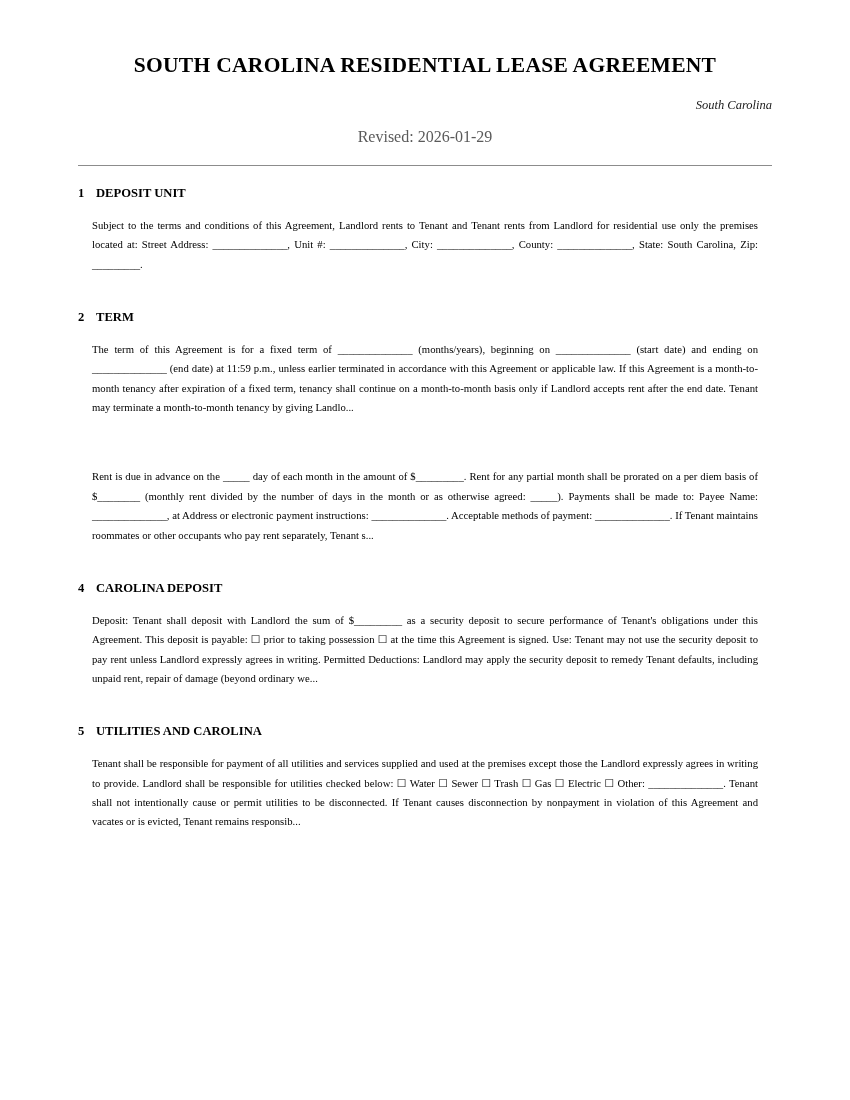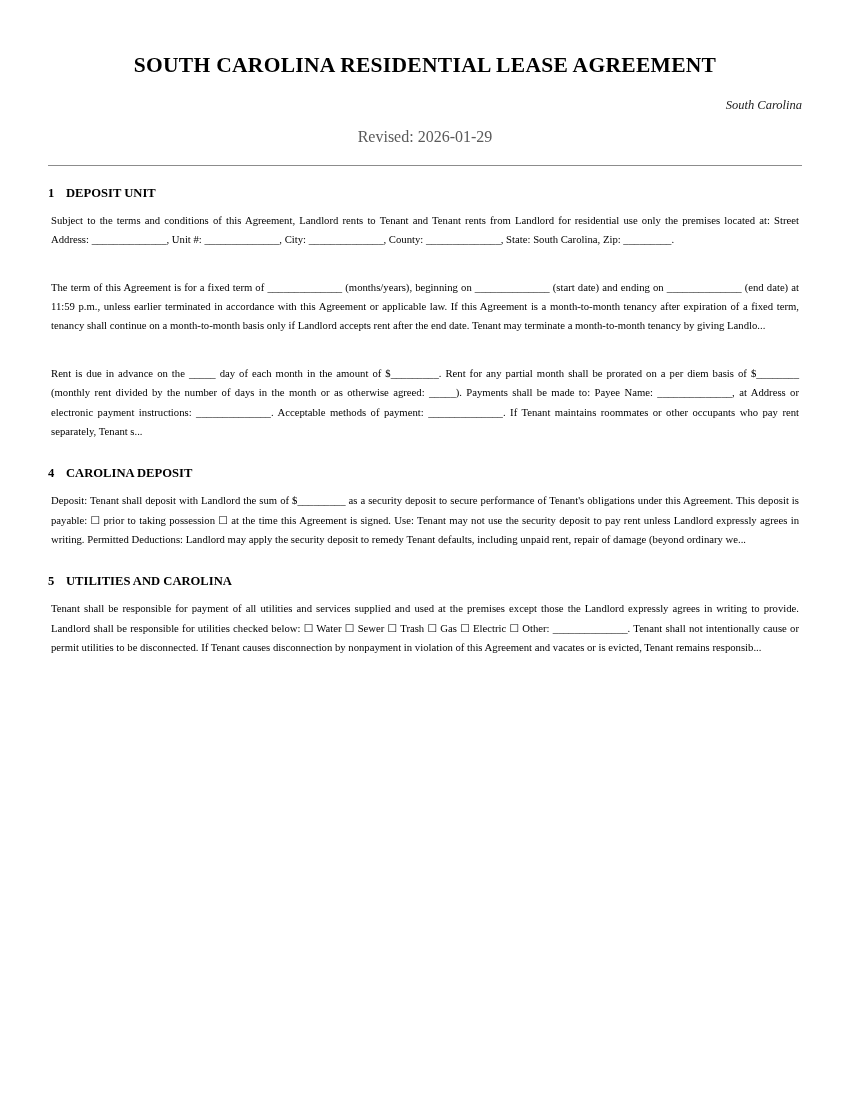--- a/index.html
+++ b/index.html
@@ -13,21 +13,21 @@
     height: 1100px;
     font-family: "Liberation Serif", "DejaVu Serif", serif;
     color: #000000;
     -webkit-font-smoothing: antialiased;
   }
   .page {
     position: relative;
     width: 850px;
     height: 980px;
     box-sizing: border-box;
-    padding: 0 48px;
+    padding: 0 78px;
     background: #ffffff;
   }
   .doc-title {
     margin: 0;
     padding-top: 52px;
     text-align: center;
     font-family: "Liberation Serif", "DejaVu Serif", serif;
     font-size: 21.5px;
     font-weight: bold;
     letter-spacing: 0.3px;
@@ -71,21 +71,21 @@
     font-size: 12.6px;
     font-weight: bold;
     line-height: 1.25;
     color: #000000;
   }
   .section-heading .sec-num {
     display: inline-block;
     min-width: 18px;
   }
   .section-body {
-    margin: 3px;
+    margin: 14px;
     font-size: 10.7px;
     line-height: 19.4px;
     text-align: justify;
     text-justify: inter-word;
     color: #000000;
     hyphens: none;
   }
 </style>
 </head>
 <body>
@@ -101,20 +101,23 @@
   <hr class="header-rule">
 
   <div class="section">
     <h2 class="section-heading">
       <span class="sec-num">1</span><span>DEPOSIT UNIT</span>
     </h2>
     <p class="section-body">Subject to the terms and conditions of this Agreement, Landlord rents to Tenant and Tenant rents from Landlord for residential use only the premises located at: Street Address: ______________, Unit #: ______________, City: ______________, County: ______________, State: South Carolina, Zip: _________.</p>
   </div>
 
   <div class="section">
+    <h2 class="section-heading">
+      <span class="sec-num">2</span><span>TERM</span>
+    </h2>
     <p class="section-body">The term of this Agreement is for a fixed term of ______________ (months/years), beginning on ______________ (start date) and ending on ______________ (end date) at 11:59 p.m., unless earlier terminated in accordance with this Agreement or applicable law. If this Agreement is a month-to-month tenancy after expiration of a fixed term, tenancy shall continue on a month-to-month basis only if Landlord accepts rent after the end date. Tenant may terminate a month-to-month tenancy by giving Landlo...</p>
   </div>
 
   <div class="section">
     <p class="section-body">Rent is due in advance on the _____ day of each month in the amount of $_________. Rent for any partial month shall be prorated on a per diem basis of $________ (monthly rent divided by the number of days in the month or as otherwise agreed: _____). Payments shall be made to: Payee Name: ______________, at Address or electronic payment instructions: ______________. Acceptable methods of payment: ______________. If Tenant maintains roommates or other occupants who pay rent separately, Tenant s...</p>
   </div>
 
   <div class="section">
     <h2 class="section-heading">
       <span class="sec-num">4</span><span>CAROLINA DEPOSIT</span>

